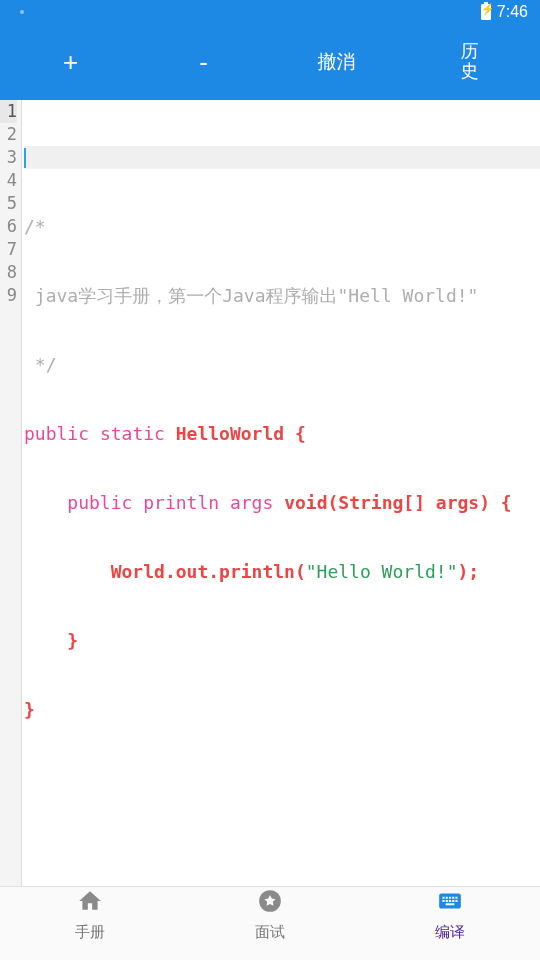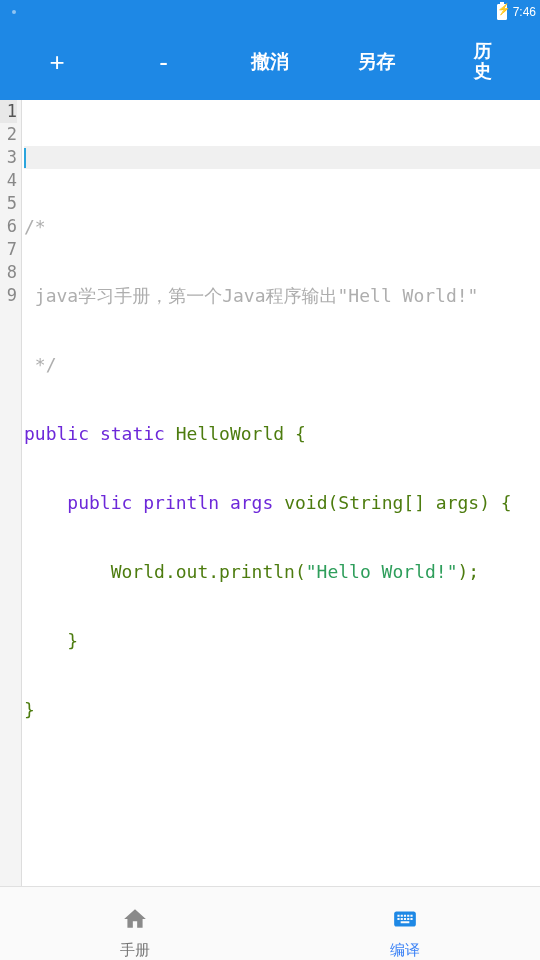--- a/index.html
+++ b/index.html
@@ -11,23 +11,23 @@
       display: flex;
       flex-direction: column;
       background: #fff;
     }
     .status-bar {
       height: 24px;
       background: #1e88e5;
       display: flex;
       align-items: center;
       justify-content: flex-end;
-      padding: 0 4px;
+      padding: 0 12px;
       color: #fff;
-      font-size: 12px;
+      font-size: 16px;
       gap: 6px;
     }
     .status-dot {
       width: 4px; height: 4px; border-radius: 50%;
       background: rgba(255,255,255,0.5);
       margin-right: auto;
       margin-left: 8px;
     }
     .battery-icon {
       width: 10px; height: 16px;
@@ -60,21 +60,20 @@
       padding: 0 4px;
     }
     .toolbar-btn {
       color: #fff;
       font-size: 19px;
       padding: 10px 8px;
       cursor: pointer;
       text-align: center;
       flex: 1;
       white-space: nowrap;
-      font-weight: bold;
     }
     .toolbar-btn.symbol { font-size: 26px; font-weight: 300; }
     .toolbar-btn.vertical {
       writing-mode: vertical-rl;
       text-orientation: upright;
       writing-mode: horizontal-tb;
       line-height: 1.1;
       font-size: 18px;
       letter-spacing: 0;
     }
@@ -118,62 +117,61 @@
     }
     .cursor {
       width: 1.5px;
       height: 20px;
       background: #2aa5dd;
       display: inline-block;
       vertical-align: top;
       margin-top: 2px;
     }
     .c-comment { color: #aeaeae; }
-    .c-keyword { color: #6d28d9; }
-    .c-plain { color: #4d7c0f; }
+    .c-keyword { color: #ec4899; }
+    .c-plain { color: #ef4444; font-weight: bold; }
     .c-string { color: #2e9e5b; }
     .bottom-nav {
       height: 74px;
       border-top: 1px solid #e0e0e0;
       display: flex;
       background: #fafafa;
     }
     .nav-item {
       flex: 1;
       display: flex;
       flex-direction: column;
       align-items: center;
-      justify-content: flex-end;
+      justify-content: flex-start;
       gap: 8px;
       cursor: pointer;
       color: #757575;
       font-size: 15px;
     }
-    .nav-item.active { color: #3b82f6; }
+    .nav-item.active { color: #4c1d95; }
     .nav-icon {
       width: 28px; height: 28px;
       display: flex; align-items: center; justify-content: center;
     }
     .nav-icon svg { width: 26px; height: 26px; fill: #8a8a8a; }
     .nav-item.active .nav-icon svg { fill: #1e88e5; }
   </style>
 </head>
 <body>
 
 <div class="status-bar">
   <div class="status-dot"></div>
   <div class="battery-icon"></div>
   <span>7:46</span>
 </div>
 
 <div class="toolbar">
   <div class="toolbar-btn symbol">+</div>
   <div class="toolbar-btn symbol">-</div>
   <div class="toolbar-btn">撤消</div>
-  <div class="toolbar-btn">另存</div>
   <div class="toolbar-btn vertical">
     <span>历</span>
     <span>史</span>
   </div>
 </div>
 
 <div class="editor-area">
   <div class="gutter">
     <div class="ln current">1</div>
     <div class="ln">2</div>
@@ -200,20 +198,29 @@
 
 <div class="bottom-nav">
   <div class="nav-item">
     <div class="nav-icon">
       <svg viewBox="0 0 24 24">
           <path d="M10 20v-6h4v6h5v-8h3L12 3 2 12h3v8z"></path>
         </svg>
     </div>
     <span>手册</span>
   </div>
+  <div class="nav-item">
+    <div class="nav-icon">
+      <svg viewBox="0 0 24 24">
+          <circle cx="12" cy="12" r="10"></circle>
+          <path fill="#fafafa" d="M12 6.5l1.6 3.3 3.6.5-2.6 2.5.6 3.6L12 14.7l-3.2 1.7.6-3.6L6.8 10.3l3.6-.5z"></path>
+        </svg>
+    </div>
+    <span>面试</span>
+  </div>
   <div class="nav-item active">
     <div class="nav-icon">
       <svg viewBox="0 0 24 24">
           <path d="M20 5H4c-1.1 0-2 .9-2 2v10c0 1.1.9 2 2 2h16c1.1 0 2-.9 2-2V7c0-1.1-.9-2-2-2zM5 8h2v2H5V8zm0 3h2v2H5v-2zm3-3h2v2H8V8zm0 3h2v2H8v-2zm3-3h2v2h-2V8zm0 3h2v2h-2v-2zm3-3h2v2h-2V8zm0 3h2v2h-2v-2zm3-3h2v2h-2V8zm0 3h2v2h-2v-2zM8 14h8v2H8v-2z"></path>
         </svg>
     </div>
     <span>编译</span>
   </div>
 </div>
 

